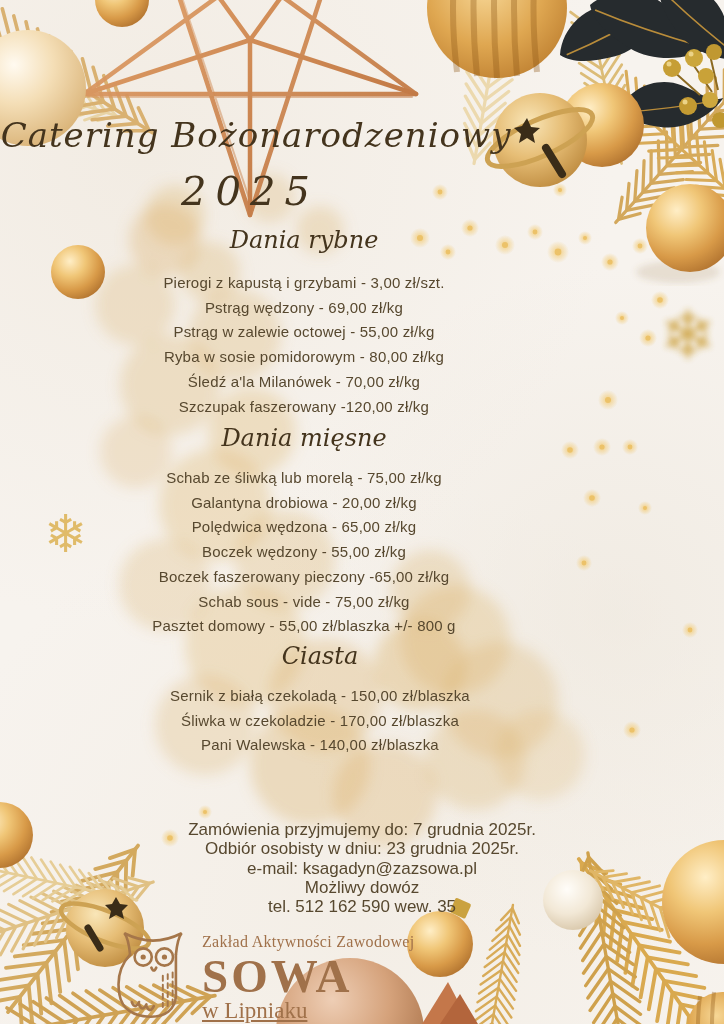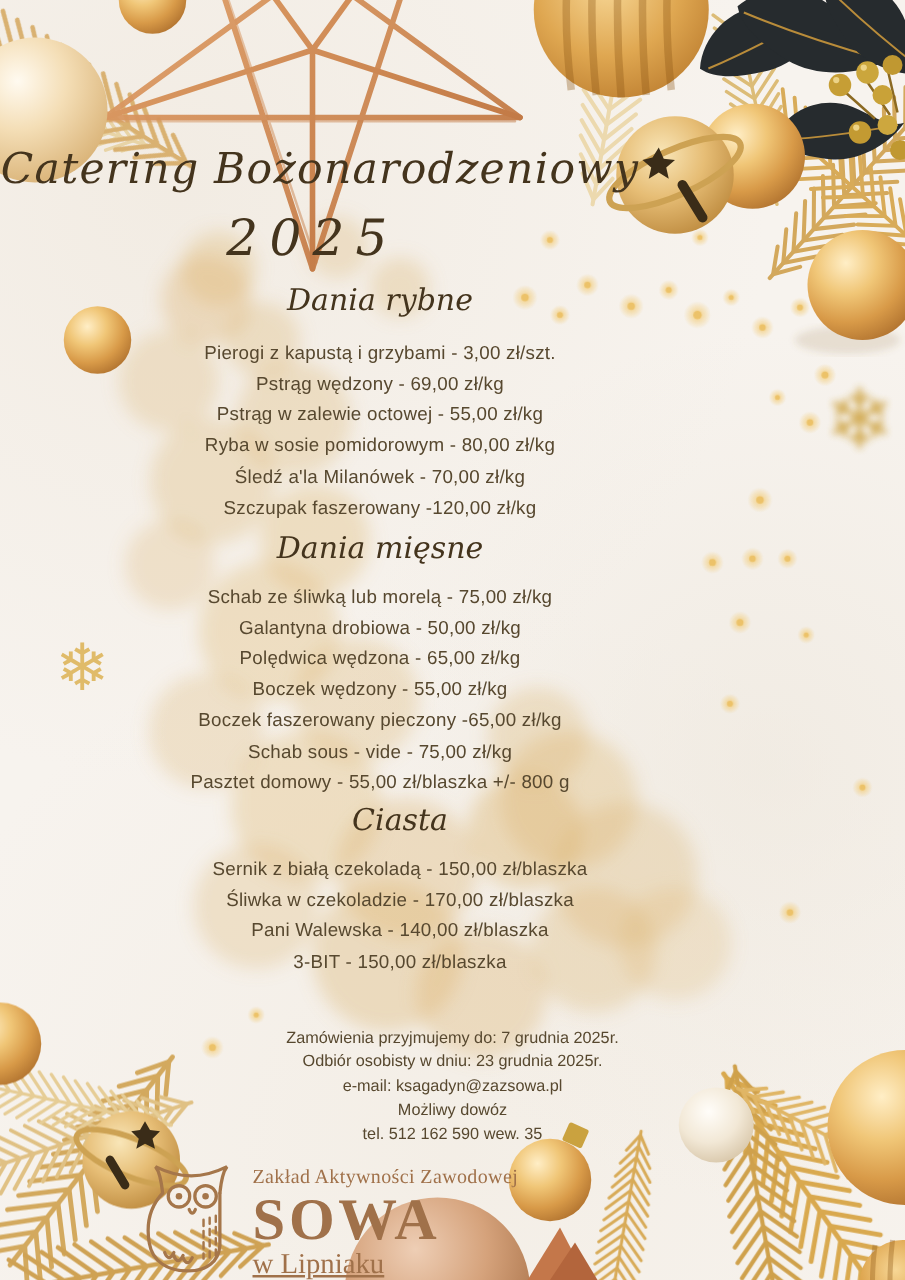--- a/index.html
+++ b/index.html
@@ -32,21 +32,21 @@
   }
   .menu-section{position:absolute;left:0;width:608px;text-align:center;}
   .sec-fish{top:224px;}
   .sec-meat{top:422px;}
   .sec-cakes{top:640px;padding-left:16px;}
   .section-heading{font-size:24px;line-height:32px;margin-bottom:12px;}
   .sec-fish .section-heading{margin-bottom:15px;}
   .menu-item{font-size:15px;line-height:24.7px;letter-spacing:.2px;color:#57482f;}
   .footer{
     position:absolute;top:820px;left:0;width:724px;
-    text-align:center;font-size:13px;line-height:19.3px;color:#57482f;
+    text-align:center;font-size:17px;line-height:19.3px;color:#57482f;
   }
   .logo{
     position:absolute;top:930px;left:112px;
     display:flex;align-items:flex-end;
   }
   .logo-text{margin-left:8px;color:#a0714a;font-family:"Liberation Serif","DejaVu Serif",serif;}
   .logo-org{font-size:16px;line-height:18px;letter-spacing:.3px;}
   .logo-name{font-size:47px;line-height:50px;font-weight:700;letter-spacing:3px;}
   .logo-loc{font-size:23px;line-height:19px;text-decoration:underline;}
 </style>
@@ -302,34 +302,33 @@
       <div class="menu-item">Pstrąg wędzony - 69,00 zł/kg</div>
       <div class="menu-item">Pstrąg w zalewie octowej - 55,00 zł/kg</div>
       <div class="menu-item">Ryba w sosie pomidorowym - 80,00 zł/kg</div>
       <div class="menu-item">Śledź a'la Milanówek - 70,00 zł/kg</div>
       <div class="menu-item">Szczupak faszerowany -120,00 zł/kg</div>
     </div>
 
     <div class="menu-section sec-meat">
       <div class="section-heading script">Dania mięsne</div>
       <div class="menu-item">Schab ze śliwką lub morelą - 75,00 zł/kg</div>
-      <div class="menu-item">Galantyna drobiowa - 50,00 zł/kg</div>
+      <div class="menu-item">Galantyna drobiowa - 20,00 zł/kg</div>
       <div class="menu-item">Polędwica wędzona - 65,00 zł/kg</div>
       <div class="menu-item">Boczek wędzony - 55,00 zł/kg</div>
       <div class="menu-item">Boczek faszerowany pieczony -65,00 zł/kg</div>
       <div class="menu-item">Schab sous - vide - 75,00 zł/kg</div>
       <div class="menu-item">Pasztet domowy - 55,00 zł/blaszka +/- 800 g</div>
     </div>
 
     <div class="menu-section sec-cakes">
       <div class="section-heading script">Ciasta</div>
       <div class="menu-item">Sernik z białą czekoladą - 150,00 zł/blaszka</div>
       <div class="menu-item">Śliwka w czekoladzie - 170,00 zł/blaszka</div>
       <div class="menu-item">Pani Walewska - 140,00 zł/blaszka</div>
-      <div class="menu-item">3-BIT - 150,00 zł/blaszka</div>
     </div>
 
     <div class="footer">
       <div>Zamówienia przyjmujemy do: 7 grudnia 2025r.</div>
       <div>Odbiór osobisty w dniu: 23 grudnia 2025r.</div>
       <div>e-mail: ksagadyn@zazsowa.pl</div>
       <div>Możliwy dowóz</div>
       <div>tel. 512 162 590 wew. 35</div>
     </div>
 

